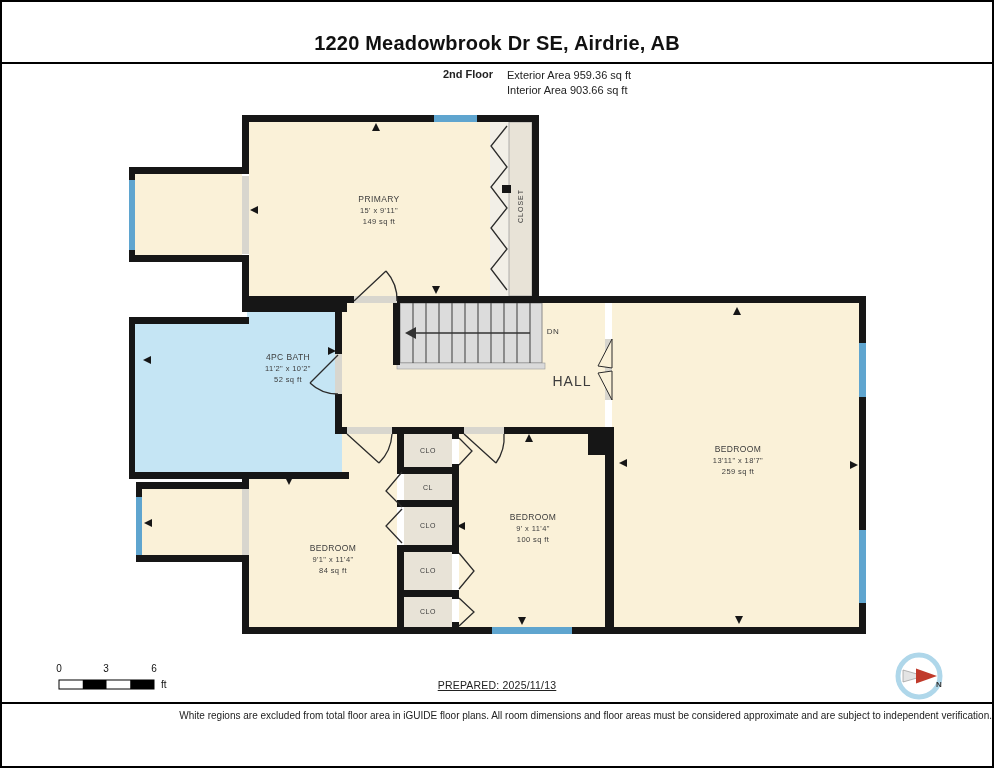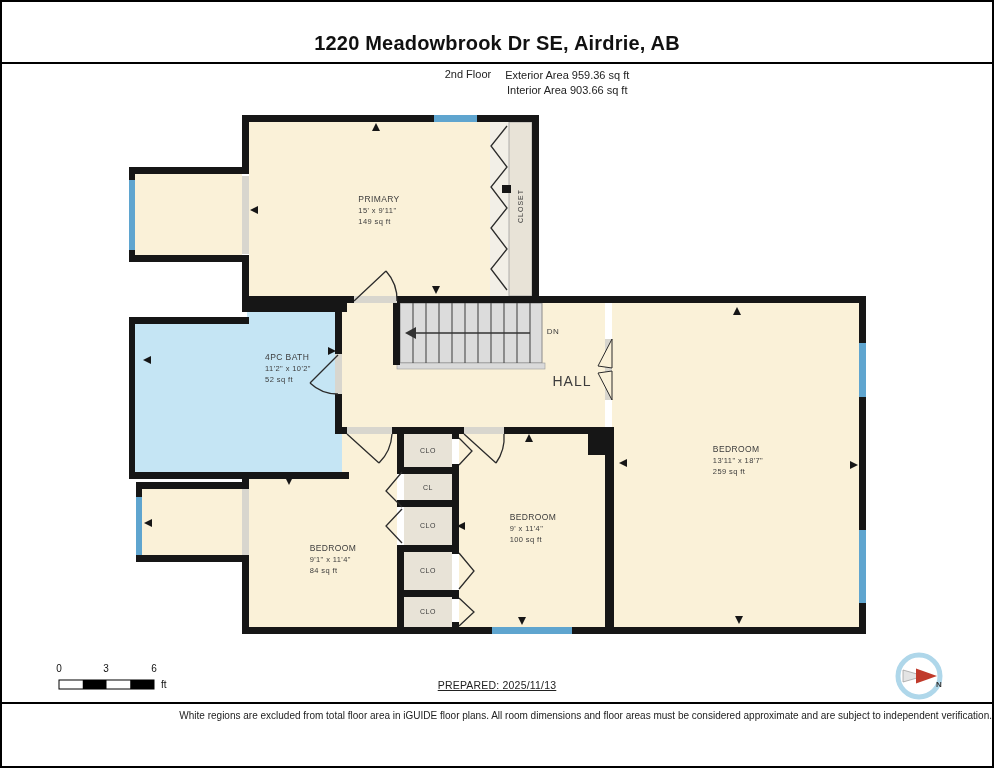--- a/index.html
+++ b/index.html
@@ -3,38 +3,38 @@
 <meta charset="utf-8">
 <style>
   html,body{margin:0;padding:0;background:#e9e9e9;}
   .page{position:relative;width:994px;height:768px;background:#fff;border:2px solid #000;
         box-sizing:border-box;font-family:"Liberation Sans",sans-serif;overflow:hidden;margin:0 auto;}
   .rule{position:absolute;left:0;right:0;height:2px;background:#000;}
   .title{position:absolute;left:0;right:0;top:30px;text-align:center;
          font-size:20px;font-weight:bold;color:#111;letter-spacing:.2px;}
   .floor-row{position:absolute;left:0;right:0;top:66px;display:flex;justify-content:center;
              transform:translateX(40px);gap:14px;font-size:11px;color:#222;}
-  .floor-name{font-weight:normal;}
-  .area-block div{line-height:15px;text-align:center;}
+  .floor-name{font-weight:bold;}
+  .area-block div{line-height:15px;}
   .plan-svg{position:absolute;left:0;top:0;}
   
   .wall{fill:#161616;}
   .win{fill:var(--window);}
   .f-room{fill:var(--room_fill);}
   .f-bath{fill:var(--bath_fill);}
   .f-clo{fill:var(--closet_fill);}
   .f-fold{fill:#F2EFE7;}
   .sill{fill:#D8D6CE;}
   .door{stroke:#2b2b2b;stroke-width:1.3;fill:none;}
   .dleaf{fill:var(--room_fill);stroke:#2b2b2b;stroke-width:1;}
   .arr{fill:#161616;}
   .stairbox{fill:var(--stairs_fill);stroke:#8a8a8a;stroke-width:1;}
   .tread{stroke:#4a4a4a;stroke-width:1.1;}
   
-  .rlabel{position:absolute;transform:translate(-50%,-50%);text-align:left;color:#3c3c3c;
+  .rlabel{position:absolute;transform:translate(-50%,-50%);text-align:center;color:#3c3c3c;
           font-size:7.5px;line-height:11px;letter-spacing:.4px;white-space:nowrap;}
   .rlabel .rname{display:block;font-size:8.5px;}
   .rlabel .rdim,.rlabel .rarea{display:block;}
   .small-label{position:absolute;transform:translate(-50%,-50%);font-size:14px;color:#3c3c3c;
                letter-spacing:1px;white-space:nowrap;}
   .dn-label{position:absolute;transform:translate(-50%,-50%);font-size:8px;color:#3c3c3c;letter-spacing:.5px;}
   .closet-label{position:absolute;transform:translate(-50%,-50%) rotate(-90deg);font-size:7px;
                 color:#3c3c3c;letter-spacing:1px;white-space:nowrap;}
   .clo-label{position:absolute;transform:translate(-50%,-50%);font-size:7px;color:#3c3c3c;letter-spacing:.5px;}
   .scale-num{position:absolute;transform:translateX(-50%);font-size:10px;color:#111;top:661px;}

